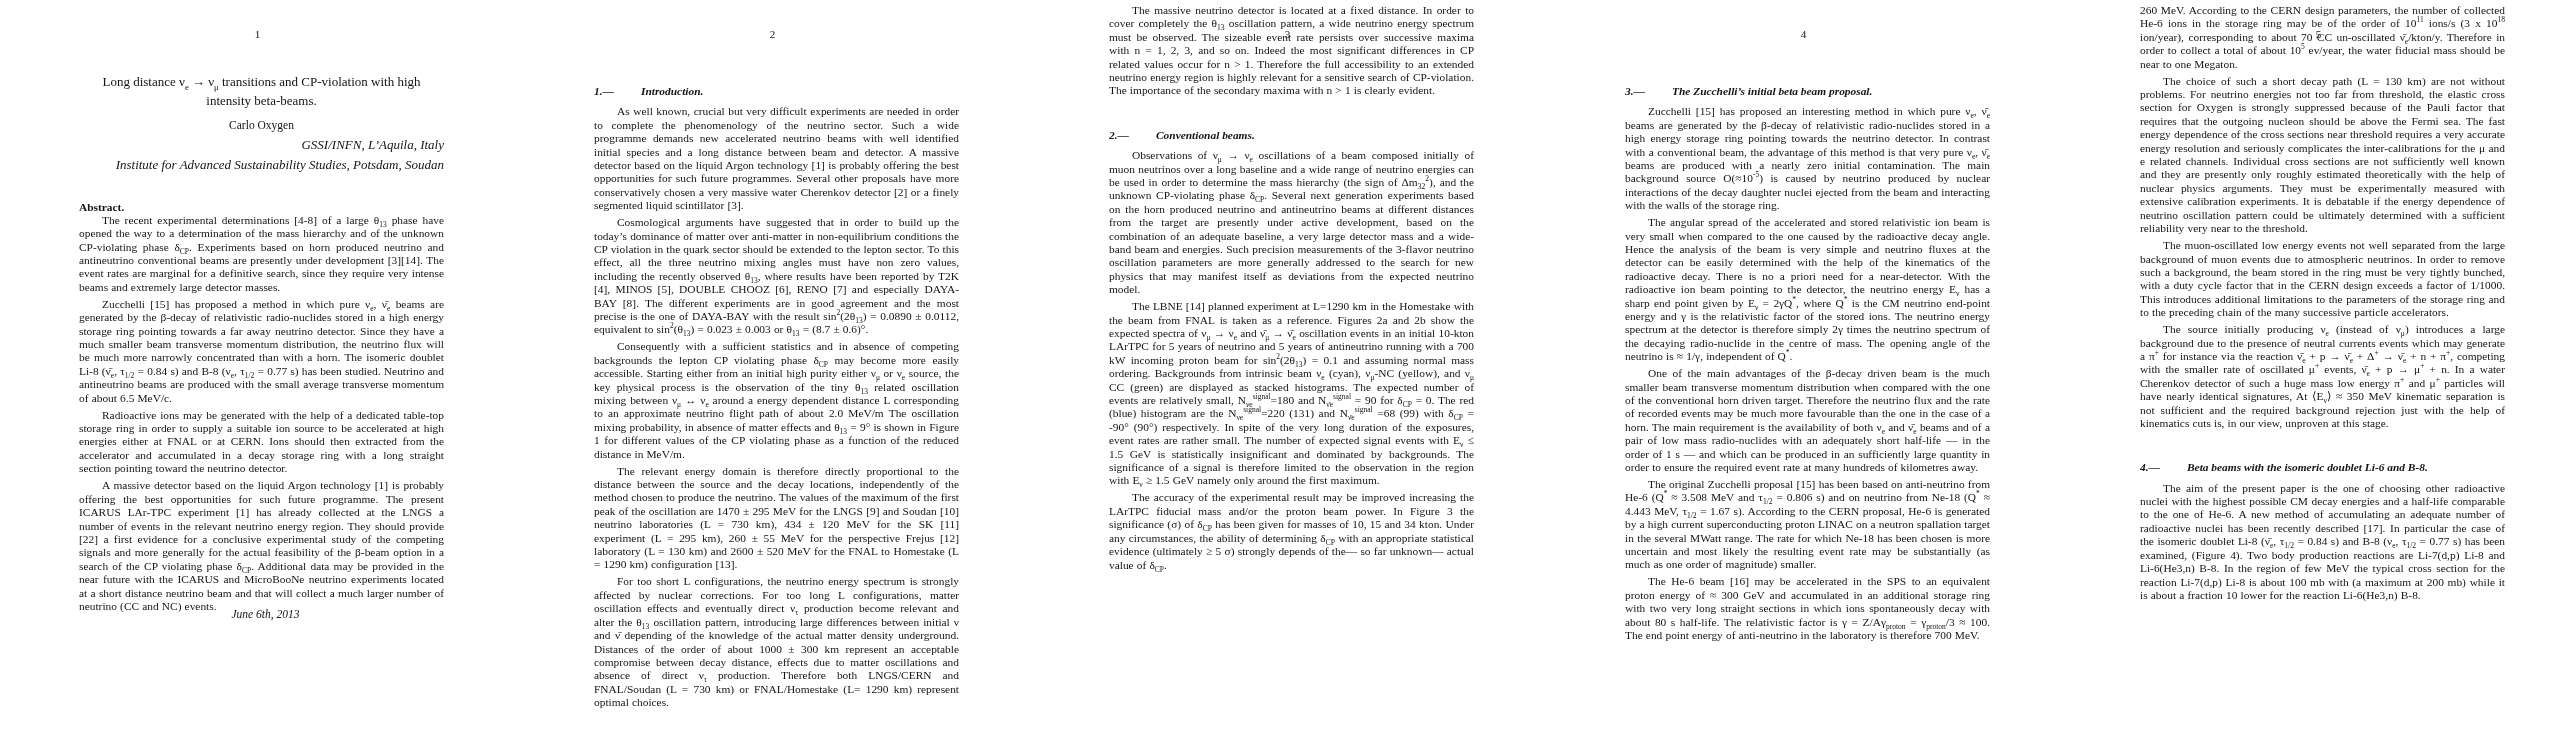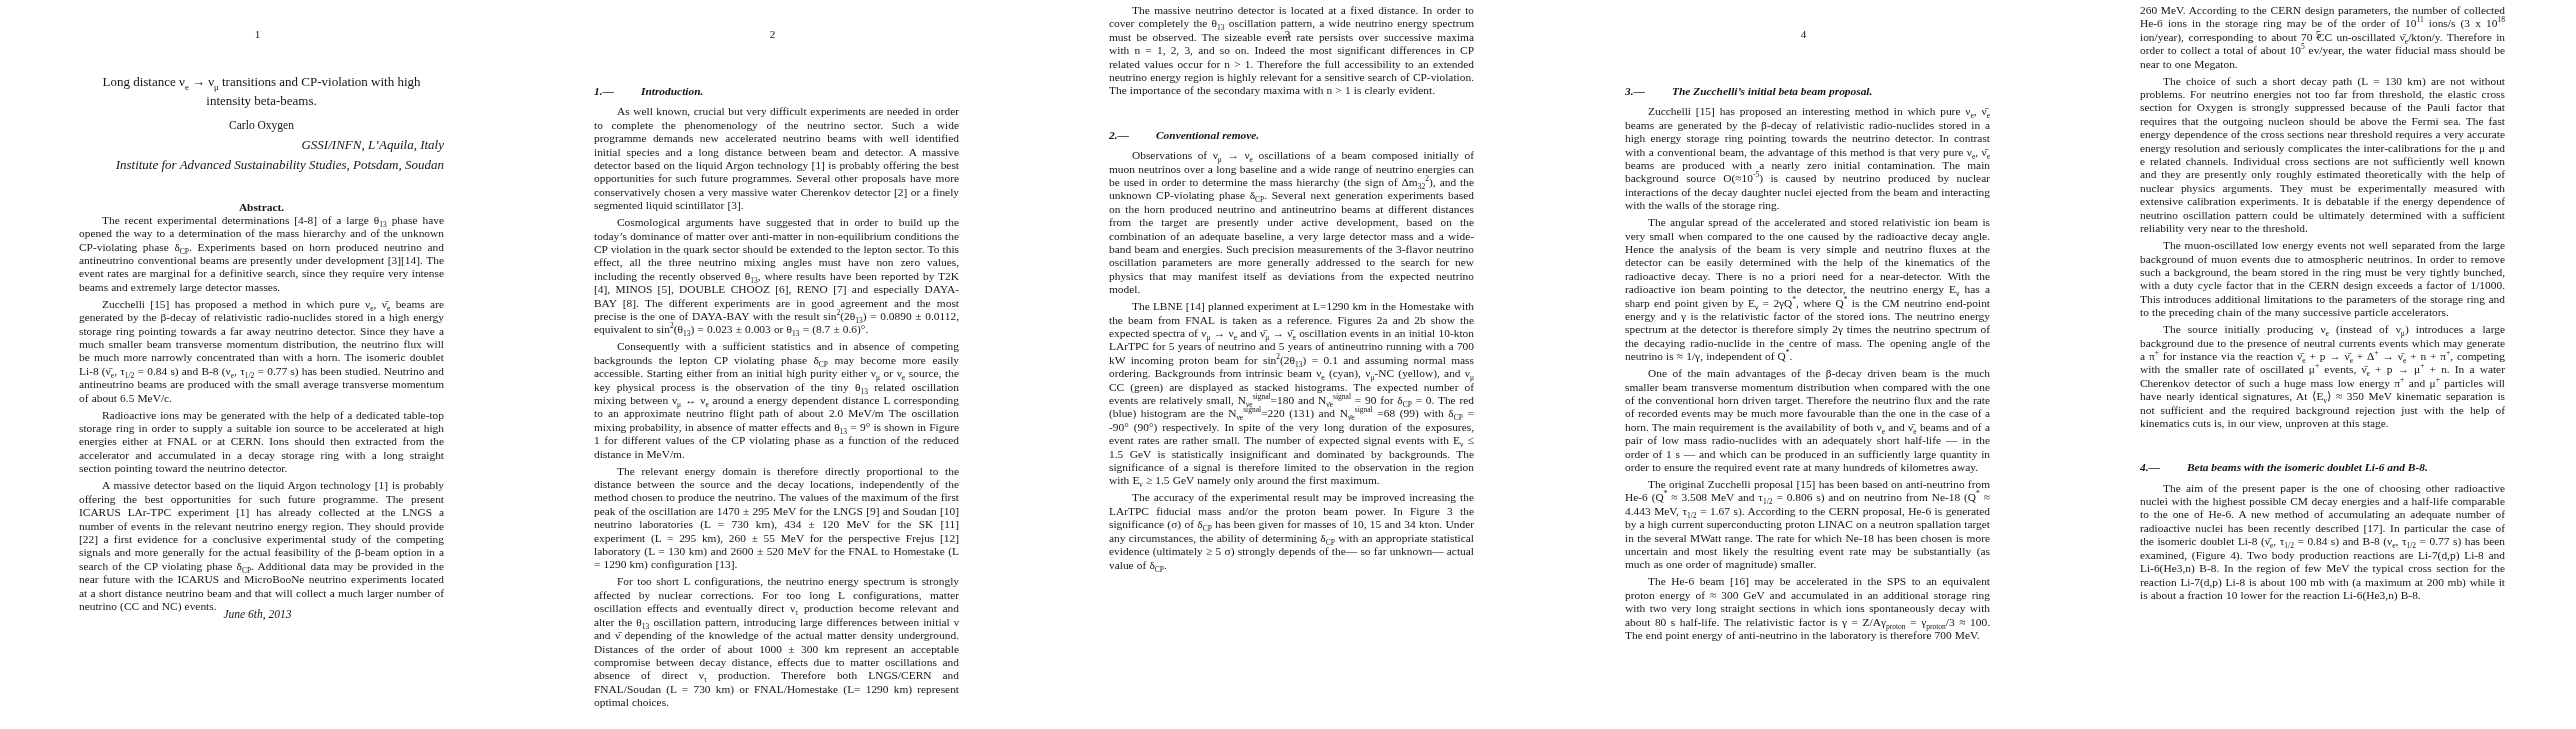--- a/index.html
+++ b/index.html
@@ -41,24 +41,24 @@
   .mt-top-para{margin-top:69px;}
   .mt-mid-heading{margin-top:30px;}
   
   .title{
     margin-top:68px;
     text-align:center;
     font-size:13px;line-height:19px;
   }
   .author{margin-top:8px;text-align:center;font-size:11.5px;line-height:14.6px;}
   .affil{margin-top:5.5px;text-align:right;font-style:italic;font-size:13px;line-height:14.6px;}
-  .abstract-h{margin-top:27px;text-align:center;font-weight:bold;font-size:11.4px;line-height:14px;}
+  .abstract-h{margin-top:27px;text-align:left;font-weight:bold;font-size:11.4px;line-height:14px;}
   .mt-abstract{margin-top:15px;}
   .date{
-    position:absolute;top:608px;left:0;width:100%;
+    position:absolute;top:608px;left:8px;width:100%;
     text-align:center;font-style:italic;font-size:11.5px;
   }
   sub,sup{font-size:66%;line-height:0;}
 </style>
 </head>
 <body>
 
 <div class="canvas">
 
   <div class="page page1">
@@ -92,21 +92,21 @@
       <p class="para">The relevant energy domain is therefore directly proportional to the distance between the source and the decay locations, independently of the method chosen to produce the neutrino.  The values of the maximum of the first peak of the oscillation are 1470 ± 295 MeV for the LNGS [9] and Soudan [10] neutrino laboratories (L = 730 km), 434 ± 120 MeV for the SK [11] experiment (L = 295 km), 260 ± 55 MeV for the perspective Frejus [12] laboratory (L = 130 km) and 2600 ± 520 MeV for the FNAL to Homestake (L = 1290 km) configuration [13].</p>
       <p class="para">For too short L configurations, the neutrino energy spectrum is strongly affected by nuclear corrections. For too long L configurations, matter oscillation effects and eventually direct ν<sub>τ</sub> production become relevant and alter the θ<sub>13</sub> oscillation pattern, introducing large differences between initial ν and ν̄ depending of the knowledge of the actual matter density underground. Distances of the order of about 1000 ± 300 km represent an acceptable compromise between decay distance, effects due to matter oscillations and absence of direct ν<sub>τ</sub> production. Therefore both LNGS/CERN and FNAL/Soudan (L = 730 km) or FNAL/Homestake (L= 1290 km) represent optimal choices.</p>
     </div>
   </div>
 
   <div class="page page3">
     <div class="pagenum">3</div>
     <div class="content">
       <p class="para mt-top-para">The massive neutrino detector is located at a fixed distance. In order to cover completely the θ<sub>13</sub> oscillation pattern, a wide neutrino energy spectrum must be observed. The sizeable event rate persists over successive maxima with n = 1, 2, 3, and so on. Indeed the most significant differences in CP related values occur for n &gt; 1. Therefore the full accessibility to an extended neutrino energy region is highly relevant for a sensitive search of CP-violation.  The importance of the secondary maxima with n &gt; 1 is clearly evident.</p>
       <div class="heading mt-mid-heading">
-        <span class="hnum">2.—</span><span>Conventional remove.</span>
+        <span class="hnum">2.—</span><span>Conventional beams.</span>
       </div>
       <p class="para">Observations of ν<sub>μ</sub> → ν<sub>e</sub> oscillations of a beam composed initially of muon neutrinos over a long baseline and a wide range of neutrino energies can be used in order to determine the mass hierarchy (the sign of Δm<sub>32</sub><sup>2</sup>), and the unknown CP-violating phase δ<sub>CP</sub>.  Several next generation experiments based on the horn produced neutrino and antineutrino beams at different distances from the target are presently under active development, based on the combination of an adequate baseline, a very large detector mass and a wide-band beam and energies.  Such precision measurements of the 3-flavor neutrino oscillation parameters are more generally addressed to the search for new physics that may manifest itself as deviations from the expected neutrino model.</p>
       <p class="para">The LBNE [14] planned experiment at L=1290 km in the Homestake with the beam from FNAL is taken as a reference.  Figures 2a and 2b show the expected spectra of ν<sub>μ</sub> → ν<sub>e</sub> and ν̄<sub>μ</sub> → ν̄<sub>e</sub> oscillation events in an initial 10-kton LArTPC for 5 years of neutrino and 5 years of antineutrino running with a 700 kW incoming proton beam for sin<sup>2</sup>(2θ<sub>13</sub>) = 0.1 and assuming normal mass ordering.  Backgrounds from intrinsic beam ν<sub>e</sub> (cyan), ν<sub>μ</sub>-NC (yellow), and ν<sub>μ</sub> CC (green) are displayed as stacked histograms.  The expected number of events are relatively small, N<sub>νe</sub><sup>signal</sup>=180 and N<sub>ν̄e</sub><sup>signal</sup> = 90 for δ<sub>CP</sub> = 0. The red (blue) histogram are the N<sub>νe</sub><sup>signal</sup>=220 (131) and N<sub>ν̄e</sub><sup>signal</sup> =68 (99) with δ<sub>CP</sub> = -90° (90°) respectively.  In spite of the very long duration of the exposures, event rates are rather small.  The number of expected signal events with E<sub>ν</sub> ≤ 1.5 GeV is statistically insignificant and dominated by backgrounds. The significance of a signal is therefore limited to the observation in the region with E<sub>ν</sub> ≥ 1.5 GeV namely only around the first maximum.</p>
       <p class="para">The accuracy of the experimental result may be improved increasing the LArTPC fiducial mass and/or the proton beam power.  In Figure 3 the significance (σ) of δ<sub>CP</sub> has been given for masses of 10, 15 and 34 kton.  Under any circumstances, the ability of determining δ<sub>CP</sub> with an appropriate statistical evidence (ultimately ≥ 5 σ) strongly depends of the— so far unknown— actual value of δ<sub>CP</sub>.</p>
     </div>
   </div>
 
   <div class="page page4">
     <div class="pagenum">4</div>
     <div class="content">

